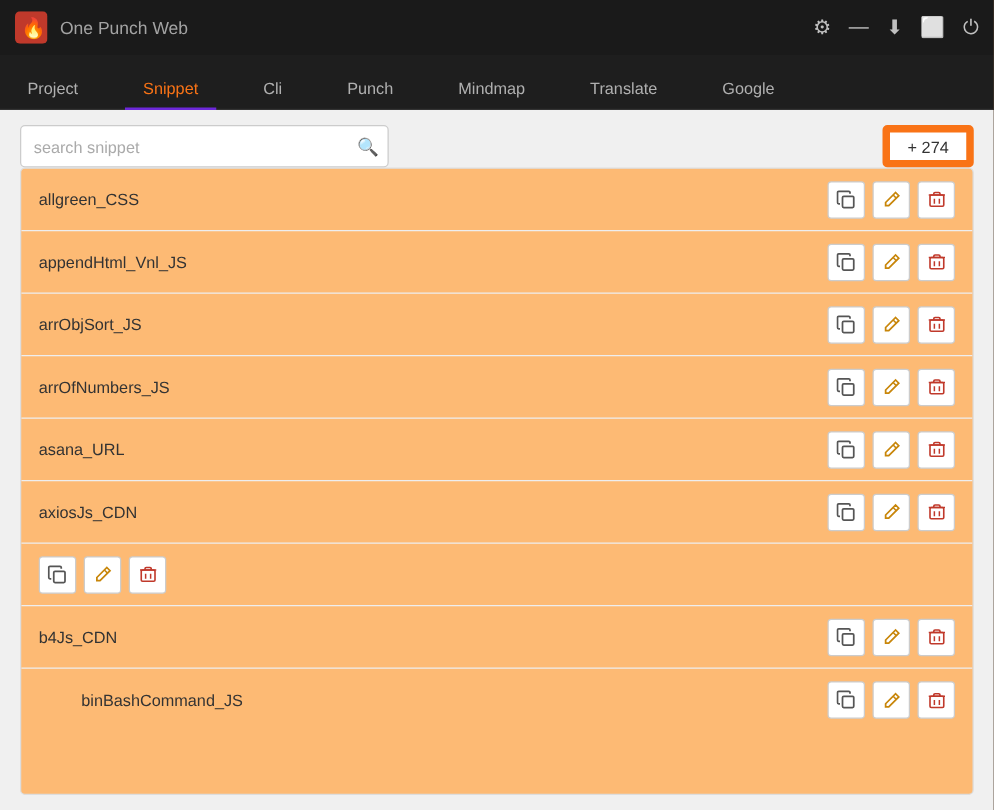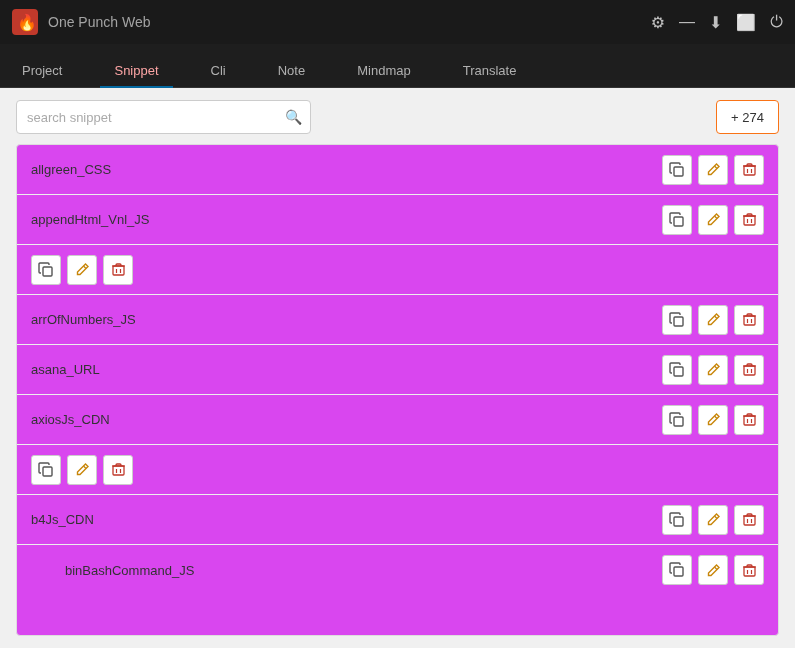--- a/index.html
+++ b/index.html
@@ -57,32 +57,31 @@
     }
     .nav-tab {
       color: #b0b0b0;
       font-size: 13px;
       padding: 8px 14px;
       cursor: pointer;
       border-bottom: 2px solid transparent;
       margin-bottom: -1px;
     }
     .nav-tab.active {
-      color: #fca5a5;
-      border-bottom: 2px solid #0369a1;
+      color: #f97316;
+      border-bottom: 2px solid #6d28d9;
     }
 
     
     .content {
       background: #f0f0f0;
       height: calc(648px - 44px - 44px);
       padding: 12px 16px;
       display: flex;
       flex-direction: column;
-      gap: 10px;
       justify-content: center;
     }
 
     
     .search-bar {
       display: flex;
       align-items: center;
       justify-content: space-between;
     }
     .search-input-wrapper {
@@ -105,35 +104,35 @@
       position: absolute;
       right: 8px;
       top: 50%;
       transform: translateY(-50%);
       color: #999;
       font-size: 14px;
       pointer-events: none;
     }
     .add-btn {
       background: #fff;
-      border: 1px solid #f97316;
+      border: 6px solid #f97316;
       border-radius: 4px;
       height: 34px;
       padding: 0 14px;
       font-size: 13px;
       color: #333;
       cursor: pointer;
       display: flex;
       align-items: center;
       gap: 4px;
     }
 
     
     .list-container {
-      background: #d946ef;
+      background: #fdba74;
       border: 1px solid #ddd;
       border-radius: 4px;
       flex: 1;
       overflow: hidden;
       position: relative;
     }
     .list-scroll {
       height: 100%;
       overflow-y: scroll;
       scrollbar-width: thin;
@@ -196,23 +195,24 @@
     <span class="title-bar-icon">⬇</span>
     <span class="title-bar-icon">⬜</span>
     <span class="title-bar-icon">⏻</span>
   </div>
 </div>
 
 <div class="nav-bar">
   <div class="nav-tab">Project</div>
   <div class="nav-tab active">Snippet</div>
   <div class="nav-tab">Cli</div>
-  <div class="nav-tab">Note</div>
+  <div class="nav-tab">Punch</div>
   <div class="nav-tab">Mindmap</div>
   <div class="nav-tab">Translate</div>
+  <div class="nav-tab">Google</div>
 </div>
 
 <div class="content">
 
   <div class="search-bar">
     <div class="search-input-wrapper">
       <input type="text" class="search-input" placeholder="search snippet" style="">
       <span class="search-icon-wrap">🔍</span>
     </div>
     <button class="add-btn">+ 274</button>
@@ -267,20 +267,21 @@
             <rect x="2" y="4" width="11" height="9" rx="1" stroke="#c0392b" stroke-width="1.3" fill="none"></rect>
             <line x1="1" y1="4" x2="14" y2="4" stroke="#c0392b" stroke-width="1.3"></line>
             <path d="M5 4V3a1 1 0 011-1h3a1 1 0 011 1v1" stroke="#c0392b" stroke-width="1.3" fill="none"></path>
             <line x1="5.5" y1="7" x2="5.5" y2="11" stroke="#c0392b" stroke-width="1.2"></line>
             <line x1="9.5" y1="7" x2="9.5" y2="11" stroke="#c0392b" stroke-width="1.2"></line>
           </svg>
         </button>
       </div>
     </div>
         <div class="list-item">
+      <span class="item-name">arrObjSort_JS</span>
       <div class="item-actions">
         <button class="action-btn copy" title="Copy">
           <svg width="16" height="16" viewBox="0 0 16 16" fill="none" xmlns="http://www.w3.org/2000/svg">
             <rect x="5" y="5" width="9" height="9" rx="1" stroke="#555" stroke-width="1.4" fill="none"></rect>
             <path d="M3 11H2a1 1 0 01-1-1V2a1 1 0 011-1h8a1 1 0 011 1v1" stroke="#555" stroke-width="1.4" fill="none"></path>
           </svg>
         </button>
         <button class="action-btn edit" title="Edit">
           <svg width="15" height="15" viewBox="0 0 15 15" fill="none" xmlns="http://www.w3.org/2000/svg">
             <path d="M10.5 2L13 4.5L5 12.5H2.5V10L10.5 2Z" stroke="#c8860a" stroke-width="1.4" fill="none"></path>

